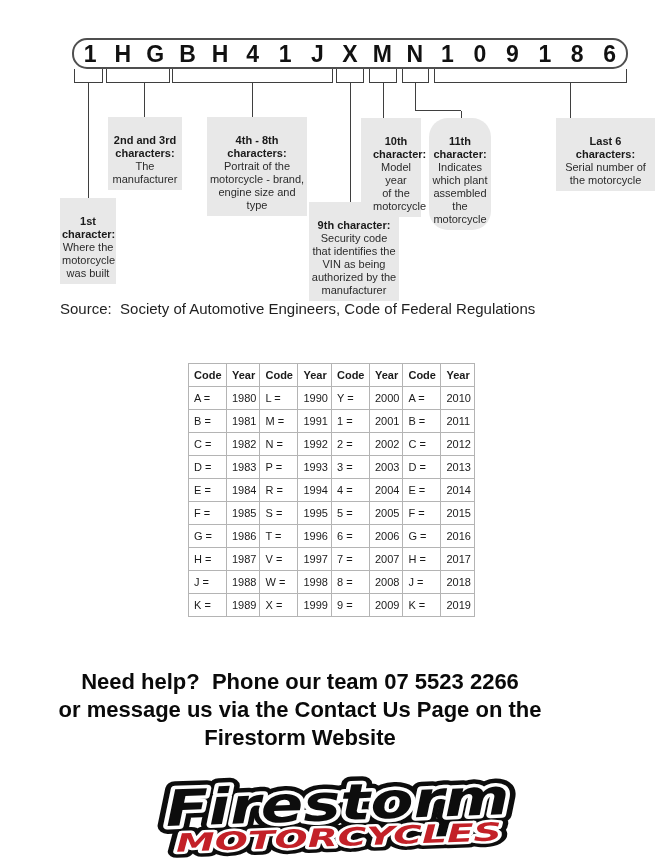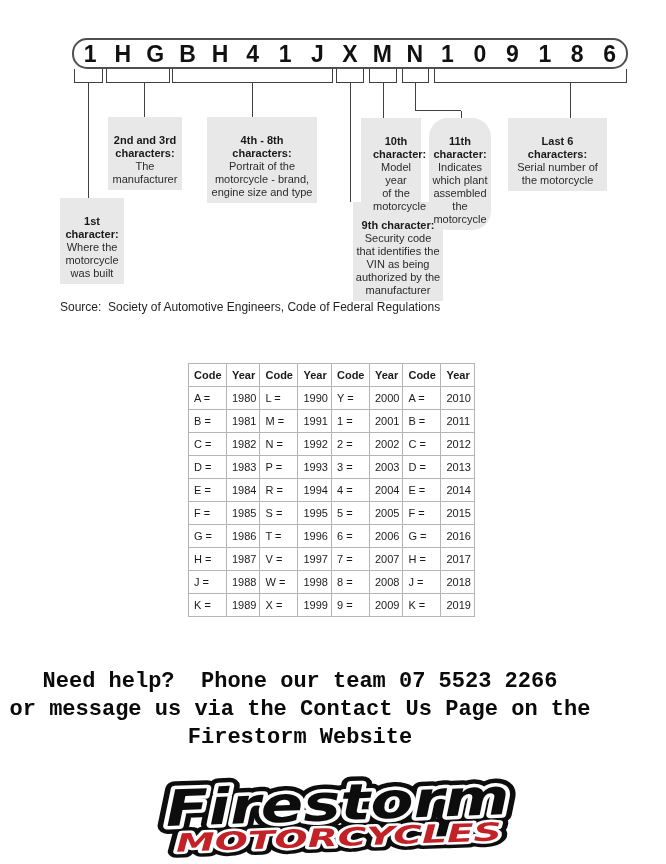--- a/index.html
+++ b/index.html
@@ -44,30 +44,30 @@
   .s6b { position:absolute; left:461px; top:111px; width:0; height:7px;
          border-left:1px solid #3f3f3f; }
 
   
   .callout {
     position:absolute; background:#e8e8e8; color:#2b2b2b;
     font-size:11px; line-height:13px; text-align:center; padding:4px 2px;
     white-space:pre-line;
   }
   .callout b { display:block; color:#1a1a1a; white-space:pre-line; }
-  .co1 { left:60px;  top:198px; width:64px;text-align:center; }
+  .co1 { left:60px;  top:198px; width:56px;text-align:center; }
   .co2 { left:108px; top:117px; width:74px; }
-  .co3 { left:207px; top:117px; width:110px; }
-  .co4 { left:309px; top:202px; width:90px;margin-left:44px; }
+  .co3 { left:207px; top:117px; width:100px; }
+  .co4 { left:309px; top:202px; width:90px; }
   .co5 { left:361px; top:118px; width:60px;padding-left:12px; }
   .co6 { left:429px; top:118px; width:62px;border-radius:19px; }
-  .co7 { left:508px; top:118px; width:99px; }
+  .co7 { left:556px; top:118px; width:99px; }
 
   .source-line {
-    position:absolute; left:60px; top:300px; font-size:12px; color:#1f1f1f;
+    position:absolute; left:60px; top:300px; font-size:15px; color:#1f1f1f;
     white-space:pre;
   }
 
   
   .year-table {
     position:absolute; left:188px; top:363px;
     border-collapse:collapse; font-size:11px; color:#1a1a1a;
   }
   .year-table th, .year-table td {
     border:1px solid #b4b4b4; text-align:left; vertical-align:middle;
@@ -75,21 +75,21 @@
   }
   .year-table th { font-weight:bold; }
   .year-table th:nth-child(odd), .year-table td:nth-child(odd) { width:38px; }
   .year-table th:nth-child(even), .year-table td:nth-child(even) { width:32px; }
 
   
   .help-block {
     position:absolute; left:0; top:668px; width:600px; text-align:center;
     font-weight:bold; font-size:22px; line-height:28px; color:#0a0a0a;
   }
-  .help-line { white-space:pre;font-family:Liberation Mono, monospace; }
+  .help-line { white-space:pre; }
 
   
   .logo-wrap { position:absolute; left:148px; top:770px; }
 </style>
 </head>
 <body>
 
 <div class="page">
 
   <div class="vin-box">

